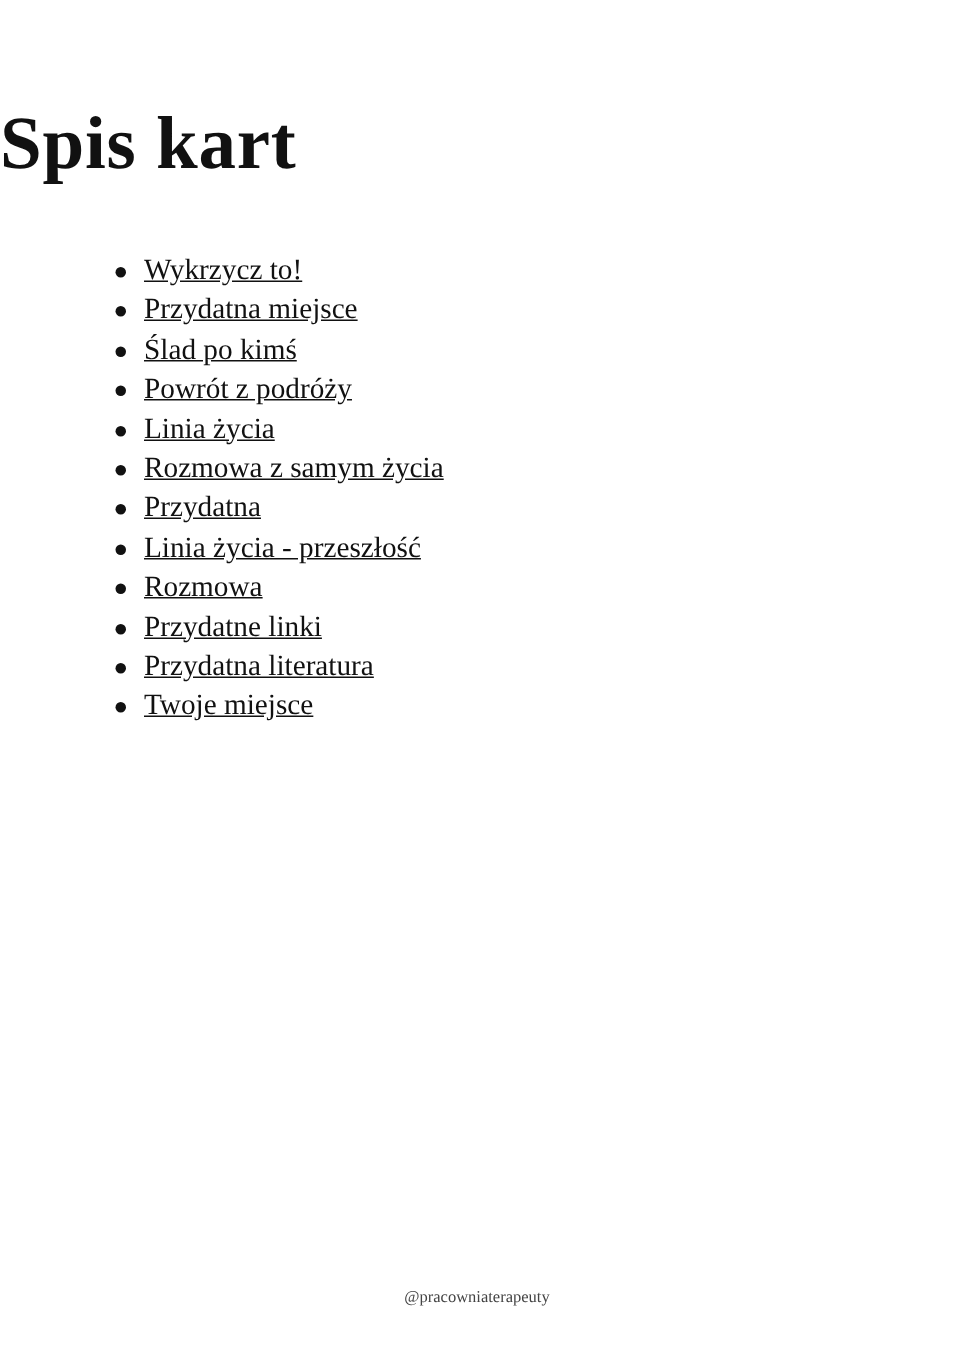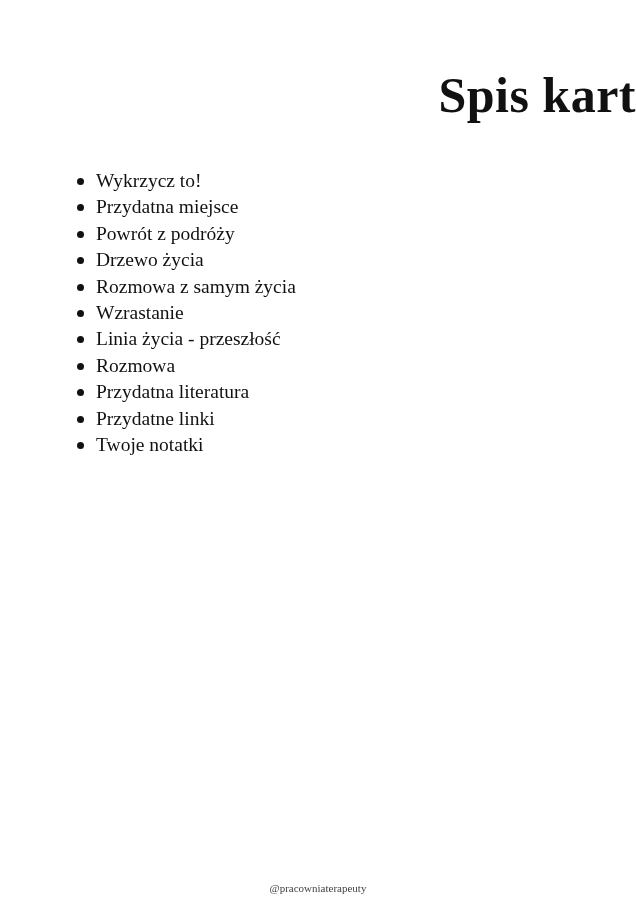--- a/index.html
+++ b/index.html
@@ -13,21 +13,21 @@
       position: relative;
       overflow: hidden;
       font-family: "Liberation Serif", "DejaVu Serif", serif;
       color: #111111;
     }
     .page-title {
       position: absolute;
       top: 62px;
       left: 0;
       width: 636px;
-      text-align: right;
+      text-align: left;
       font-size: 50px;
       font-weight: bold;
       letter-spacing: 0.5px;
       line-height: 66px;
       margin: 0;
     }
     .card-list {
       position: absolute;
       top: 168px;
       left: 76px;
@@ -35,53 +35,54 @@
       padding: 0;
       list-style: none;
     }
     .card-list li {
       position: relative;
       height: 26.4px;
       line-height: 26.4px;
       font-size: 19.5px;
       padding-left: 20px;
       white-space: nowrap;
+      text-decoration: underline;
     }
     .card-list li .bullet {
       position: absolute;
       left: 1px;
       top: 10px;
       width: 7px;
       height: 7px;
       border-radius: 50%;
       background: #111111;
     }
     .footer-handle {
       position: absolute;
       top: 859px;
       left: 0;
       width: 636px;
       text-align: center;
       font-size: 11px;
       color: #444444;
-      margin-top: 23px;
     }
   </style>
 </head>
 <body>
 
 <h1 class="page-title">Spis kart</h1>
 
 <ul class="card-list">
   <li><span class="bullet"></span><span>Wykrzycz to!</span></li>
   <li><span class="bullet"></span><span>Przydatna miejsce</span></li>
+  <li><span class="bullet"></span><span>Ślad po kimś</span></li>
   <li><span class="bullet"></span><span>Powrót z podróży</span></li>
-  <li><span class="bullet"></span><span>Drzewo życia</span></li>
+  <li><span class="bullet"></span><span>Linia życia</span></li>
   <li><span class="bullet"></span><span>Rozmowa z samym życia</span></li>
-  <li><span class="bullet"></span><span>Wzrastanie</span></li>
+  <li><span class="bullet"></span><span>Przydatna</span></li>
   <li><span class="bullet"></span><span>Linia życia - przeszłość</span></li>
   <li><span class="bullet"></span><span>Rozmowa</span></li>
+  <li><span class="bullet"></span><span>Przydatne linki</span></li>
   <li><span class="bullet"></span><span>Przydatna literatura</span></li>
-  <li><span class="bullet"></span><span>Przydatne linki</span></li>
-  <li><span class="bullet"></span><span>Twoje notatki</span></li>
+  <li><span class="bullet"></span><span>Twoje miejsce</span></li>
 </ul>
 
 <div class="footer-handle">@pracowniaterapeuty</div>
 
 </body></html>

